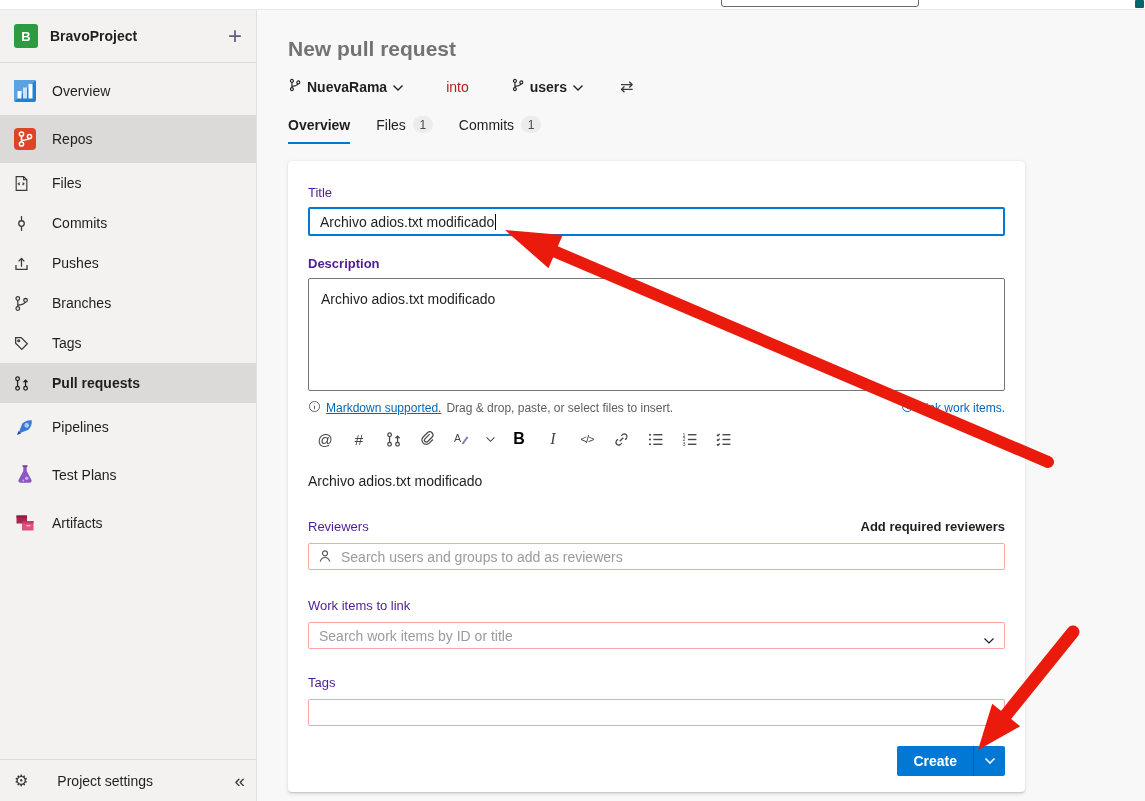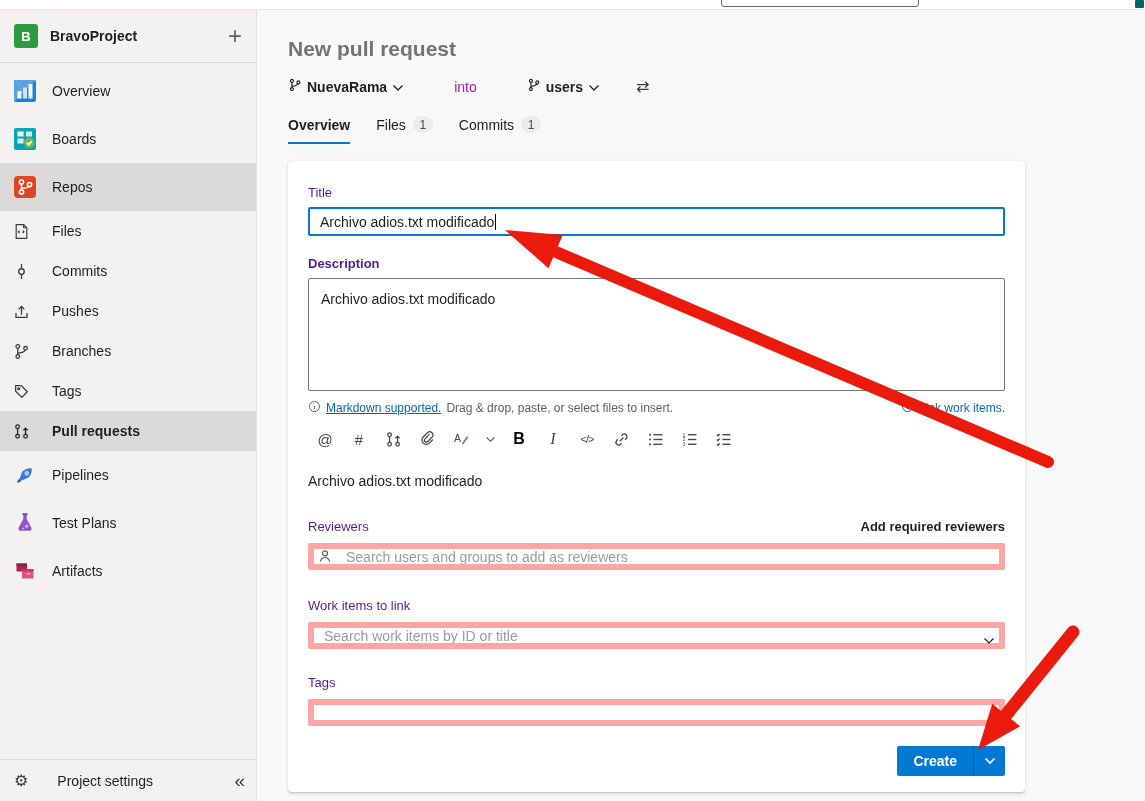--- a/index.html
+++ b/index.html
@@ -30,21 +30,21 @@
   .gear { font-size:16px; color:#3b3a39; }
   .side-footer .nav-label { margin-left:29px; }
   .collapse { margin-left:auto; font-size:19px; color:#3b3a39; letter-spacing:-3px; cursor:pointer; }
 
   
   .main { position:absolute; top:10px; left:257px; right:0; bottom:0; background:#f8f8f8; padding-left:31px; overflow:hidden; }
   .page-title { margin-top:27px; font-size:21px; font-weight:600; color:#737373; }
   .branch-row { display:flex; align-items:center; margin-top:16px; font-size:14px; gap:22px; }
   .branch-pill { display:flex; align-items:center; gap:5px; cursor:pointer; }
   .branch-name { font-weight:700; }
-  .into { color:#a21caf; margin:0 28px; }
+  .into { color:#b91c1c; margin:0 20px; }
   .swap { margin-left:14px; font-size:16px; color:#3b3a39; cursor:pointer; }
   .chev { display:inline-block; }
 
   .tabs { display:flex; margin-top:20px; gap:26px; }
   .tab { display:flex; align-items:center; gap:7px; font-size:14px; padding-bottom:9px; border-bottom:2px solid transparent; cursor:pointer; color:#201f1e; }
   .tab.selected { font-weight:700; border-bottom-color:#0078d4; }
   .badge { background:#ececec; color:#4d4b49; border-radius:9px; min-width:20px; height:17px; display:flex; align-items:center; justify-content:center; font-size:12px; padding:0 6px; }
 
   
   .card { width:737px; margin-top:17px; background:#fff; border-radius:4px; box-shadow:0 1.6px 3.6px rgba(0,0,0,.13), 0 .3px .9px rgba(0,0,0,.1); padding:24px 20px 16px 20px; }
@@ -62,21 +62,21 @@
   .toolbar { display:flex; align-items:center; margin-top:11px; gap:0; }
   .tb { width:34px; height:24px; display:flex; align-items:center; justify-content:center; font-size:15px; color:#484644; cursor:pointer; }
   .tb.narrow { width:24px; }
   .tb.bold-g { font-weight:700; color:#000; font-size:16px; }
   .tb.italic-g { font-style:italic; font-family:"Liberation Serif",serif; font-size:16px; }
   .tb.code-g { font-size:11px; letter-spacing:-1px; }
   .preview-text { margin-top:22px; font-size:14px; }
   .reviewers-head { display:flex; justify-content:space-between; align-items:center; margin-top:30px; }
   .action-link { font-size:13px; font-weight:700; color:#201f1e; cursor:pointer; }
   .input-wrap { position:relative; margin-top:9px; }
-  .input-wrap input { width:100%; height:27px; border:6px solid #fca5a5; border-radius:2px; font-size:14px; font-family:inherit; color:#201f1e; padding:0 10px; outline:none; }
+  .input-wrap input { width:100%; height:27px; border:1px solid #fca5a5; border-radius:2px; font-size:14px; font-family:inherit; color:#201f1e; padding:0 10px; outline:none; }
   .input-wrap input::placeholder { color:#9d9b99; }
   .input-wrap.with-icon input { padding-left:32px; }
   .left-ico { position:absolute; left:9px; top:5px; }
   .right-ico { position:absolute; right:10px; top:9px; }
   .create-row { display:flex; justify-content:flex-end; margin-top:20px; }
   .split-btn { display:flex; height:30px; border-radius:2px; overflow:hidden; cursor:pointer; }
   .split-main { background:#0078d4; color:#fff; font-size:14px; font-weight:600; display:flex; align-items:center; padding:12px 16px; }
   .split-sep { width:1px; background:#105a9e; }
   .split-chev { background:#0078d4; width:31px; display:flex; align-items:center; justify-content:center; }
 
@@ -106,33 +106,20 @@
             <rect x="1" y="1" width="22" height="22" rx="2" fill="#2180d3"></rect>
             <polygon points="1,1 23,1 1,23" fill="#5aa2e0"></polygon>
             <rect x="4.5" y="12" width="4" height="7.5" fill="#fff"></rect>
             <rect x="10" y="8.5" width="4" height="11" fill="#cfe3f7"></rect>
             <rect x="15.5" y="5" width="4" height="14.5" fill="#fff"></rect>
           </svg>
       </span>
       <span class="nav-label">Overview</span>
     </div>
 
-    <div class="nav-item top">
-      <span class="nav-icon">
-        <svg width="24" height="24" viewBox="0 0 24 24">
-            <rect x="1" y="1" width="22" height="22" rx="2" fill="#00a7b5"></rect>
-            <rect x="4.5" y="4.5" width="6" height="5" fill="#fff"></rect>
-            <rect x="4.5" y="11.5" width="6" height="5" fill="#d2f0f3"></rect>
-            <rect x="13" y="4.5" width="6" height="5" fill="#d2f0f3"></rect>
-            <circle cx="16.3" cy="15.8" r="5.2" fill="#7ab648"></circle>
-            <path d="M13.8 15.8l1.8 1.9 3.2-3.6" stroke="#fff" stroke-width="1.6" fill="none"></path>
-          </svg>
-      </span>
-      <span class="nav-label">Boards</span>
-    </div>
 
     <div class="nav-item top selected">
       <span class="nav-icon">
         <svg width="24" height="24" viewBox="0 0 24 24">
             <rect x="1" y="1" width="22" height="22" rx="4" fill="#dd4526"></rect>
             <circle cx="8.5" cy="7" r="2.1" stroke="#fff" stroke-width="1.5" fill="none"></circle>
             <circle cx="8.5" cy="17" r="2.1" stroke="#fff" stroke-width="1.5" fill="none"></circle>
             <circle cx="16.5" cy="9.5" r="2.1" stroke="#fff" stroke-width="1.5" fill="none"></circle>
             <path d="M8.5 9.1v5.8 M8.5 13.5c4.5 0 6-1.3 8-2" stroke="#fff" stroke-width="1.5" fill="none"></path>
           </svg>

